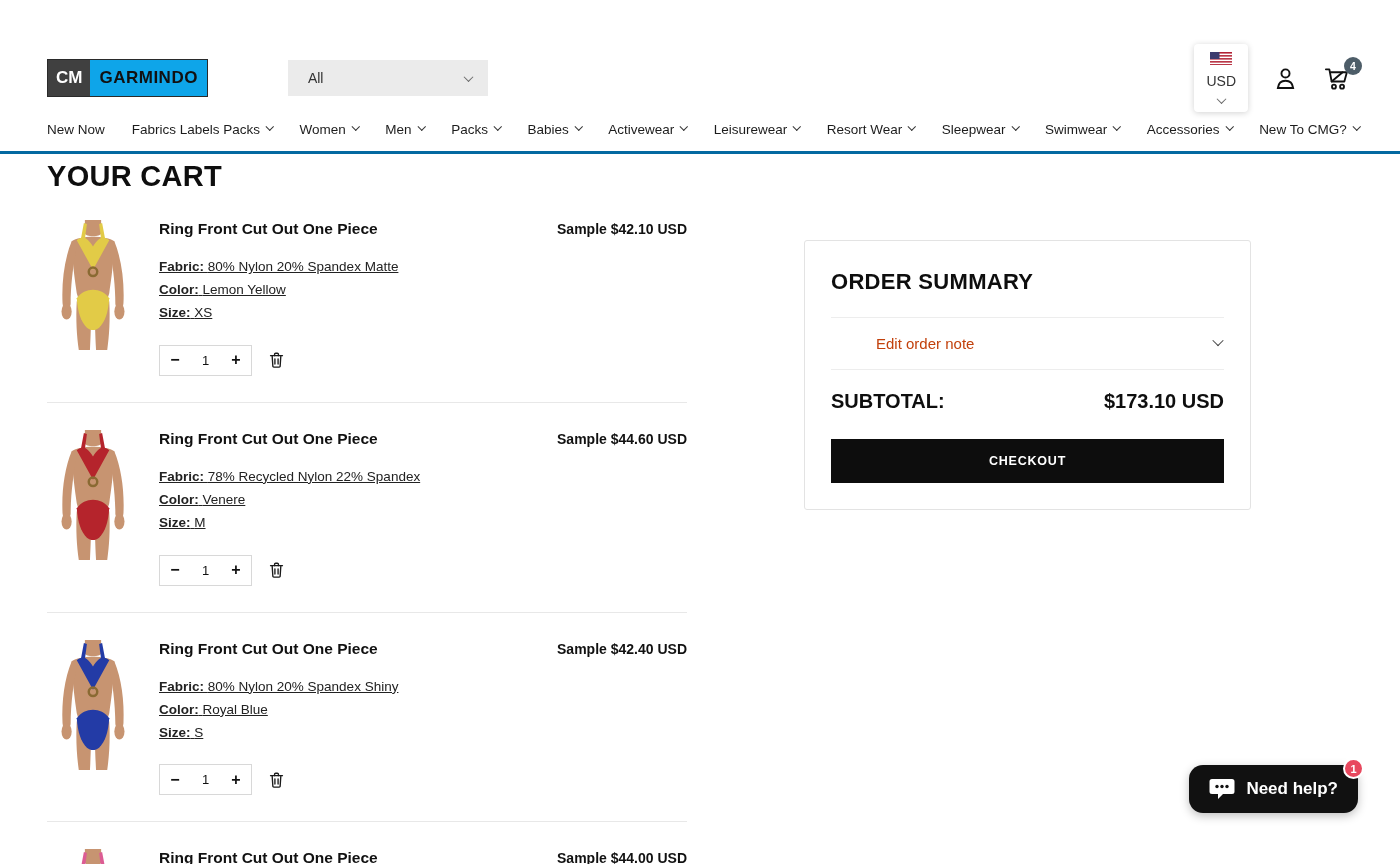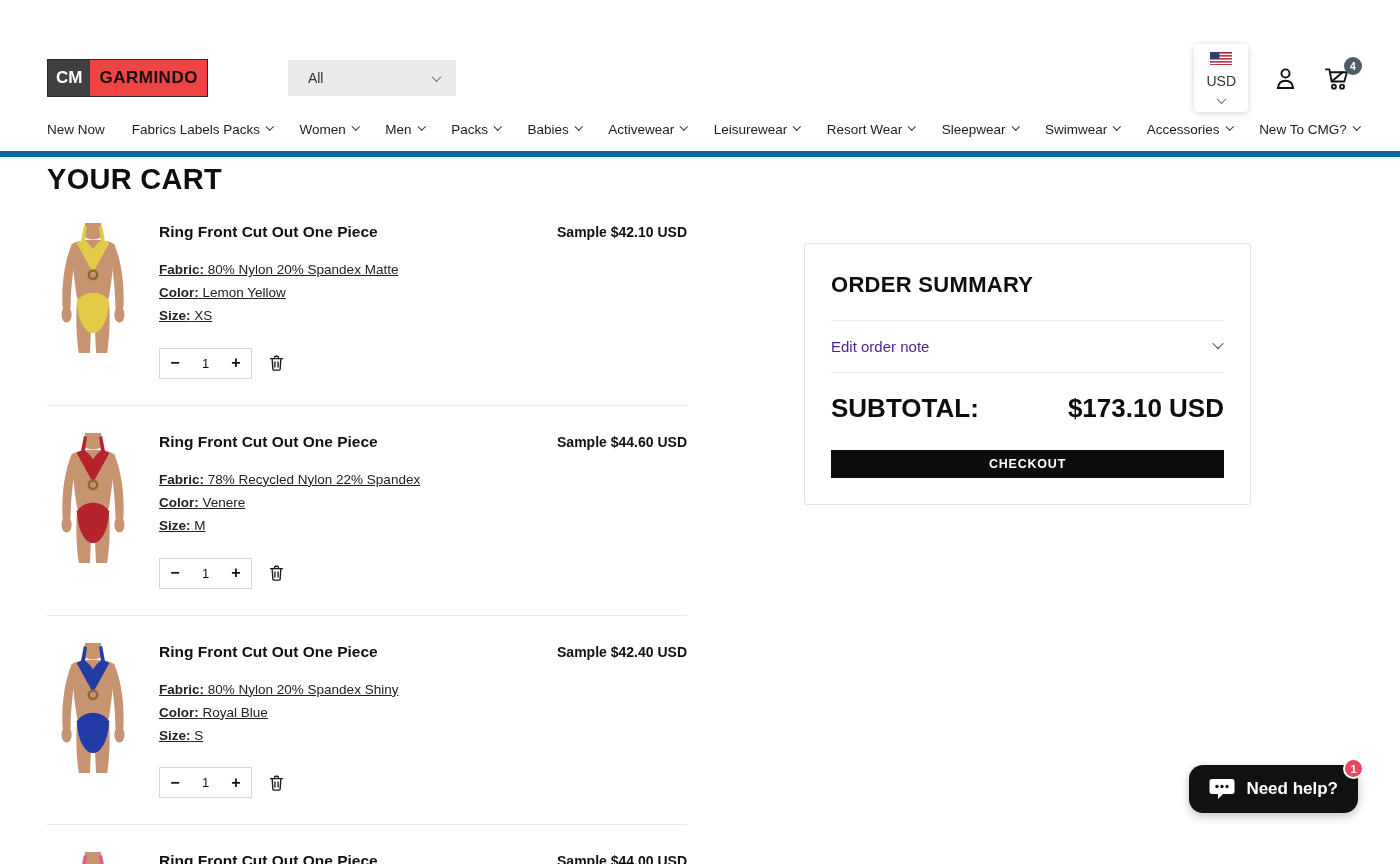--- a/index.html
+++ b/index.html
@@ -5,25 +5,25 @@
 <style>
   * { box-sizing: border-box; margin: 0; padding: 0; }
   html, body { width: 1400px; height: 864px; overflow: hidden; background: #fff;
     font-family: "Liberation Sans", "DejaVu Sans", sans-serif; color: #111; }
 
   
   .header { display: flex; align-items: center; padding: 44px 47px 10px 47px; }
   .logo { display: flex; border: 1.5px solid #2a2a2a; height: 38px; cursor: pointer; }
   .logo-left { background: #404040; color: #fff; font-weight: bold; font-size: 17px;
     display: flex; align-items: center; padding: 0 8px; }
-  .logo-right { background: #ef4444; color: #111; font-weight: bold; font-size: 17px;
+  .logo-right { background: #0ea5e9; color: #111; font-weight: bold; font-size: 17px;
     letter-spacing: .5px; display: flex; align-items: center; padding: 0 9px; }
 
   .searchbar { display: flex; margin-left: 80px; height: 36px; width: 831px; }
-  .search-cat { width: 168px; background: #ebebeb; display: flex; align-items: center;
+  .search-cat { width: 200px; background: #ebebeb; display: flex; align-items: center;
     justify-content: space-between; padding: 0 16px 0 20px; font-size: 14px; color: #333;
     cursor: pointer; margin-right: 2px; }
   .search-input-wrap { flex: 1; background: #ebebeb; display: flex; align-items: center; }
   .search-input { flex: 1; border: 0; background: transparent; outline: none;
     font-size: 14px; padding: 0 16px; color: #333; font-family: inherit; }
   .search-input::placeholder { color: #8f8f8f; }
   .search-btn { width: 52px; height: 36px; border: 0; background: transparent;
     display: flex; align-items: center; justify-content: center; cursor: pointer; }
 
   .header-right { margin-left: auto; display: flex; align-items: center; gap: 24px; }
@@ -36,21 +36,21 @@
   .cart-badge { position: absolute; top: -7px; right: -9px; background: #4d5d68;
     color: #fff; width: 18px; height: 18px; border-radius: 50%; font-size: 10.5px;
     font-weight: bold; display: flex; align-items: center; justify-content: center; }
 
   .chev { display: inline-block; width: 7px; height: 7px;
     border-right: 1.6px solid #6a6a6a; border-bottom: 1.6px solid #6a6a6a;
     transform: rotate(45deg) translate(-1px,-1px); }
 
   
   .nav { display: flex; align-items: center; gap: 27px; padding: 0 47px 14px 47px;
-    border-bottom: 6px solid #0369a1; }
+    border-bottom: 3px solid #0369a1; }
   .nav-item { display: flex; align-items: center; gap: 7px; font-size: 13.5px;
     color: #1c1c1c; cursor: pointer; white-space: nowrap; }
   .nav-item .chev { width: 5.5px; height: 5.5px; border-color: #333; margin-top: -3px; }
 
   
   .content { padding: 0 47px; }
   .page-title { font-size: 29px; font-weight: 800; letter-spacing: .3px;
     color: #0e0e0e; margin-top: 6px; }
   .columns { display: flex; align-items: flex-start; }
   .cart-col { width: 640px; }
@@ -74,26 +74,26 @@
     font-weight: bold; color: #111; cursor: pointer; line-height: 1; }
   .qty-value { flex: 1; text-align: center; font-size: 13px; color: #111; }
   .trash-btn { background: none; border: 0; cursor: pointer; margin-left: 15px;
     color: #1a1a1a; display: flex; align-items: center; }
 
   
   .summary-panel { border: 1px solid #e3e3e3; border-radius: 3px; padding: 28px 26px 26px 26px; background: #fff; }
   .summary-title { font-size: 22px; font-weight: 800; letter-spacing: .3px; color: #0e0e0e; }
   .summary-hr { border: 0; border-top: 1px solid #ededed; margin: 22px 0 0 0; }
   .note-row { display: flex; align-items: center; justify-content: space-between;
-    padding: 17px 2px 17px 0; font-size: 15px; color: #4c1d95; cursor: pointer; }
+    padding: 17px 2px 17px 0; font-size: 15px; color: #c2410c; cursor: pointer; margin-left: 45px; }
   .note-row .chev { width: 8px; height: 8px; border-color: #444; margin-top: -4px; }
   .subtotal-row { display: flex; justify-content: space-between; align-items: baseline;
     margin: 20px 0 26px 0; }
-  .subtotal-label, .subtotal-value { font-size: 26px; font-weight: 800; color: #0e0e0e; }
-  .checkout-btn { display: block; width: 100%; height: 28px; background: #0d0d0d;
+  .subtotal-label, .subtotal-value { font-size: 20px; font-weight: 800; color: #0e0e0e; }
+  .checkout-btn { display: block; width: 100%; height: 44px; background: #0d0d0d;
     color: #fff; border: 0; font-family: inherit; font-size: 12.5px; font-weight: bold;
     letter-spacing: .8px; cursor: pointer; }
 
   
   .chat-widget { position: fixed; right: 42px; bottom: 51px; background: #111;
     color: #fff; border-radius: 14px; height: 48px; padding: 0 20px; display: flex;
     align-items: center; gap: 11px; cursor: pointer; box-shadow: 0 3px 10px rgba(0,0,0,.25); }
   .chat-label { font-size: 17px; font-weight: bold; }
   .chat-badge { position: absolute; top: -7px; right: -6px; background: #e8485e;
     color: #fff; width: 21px; height: 21px; border-radius: 50%; font-size: 11px;

